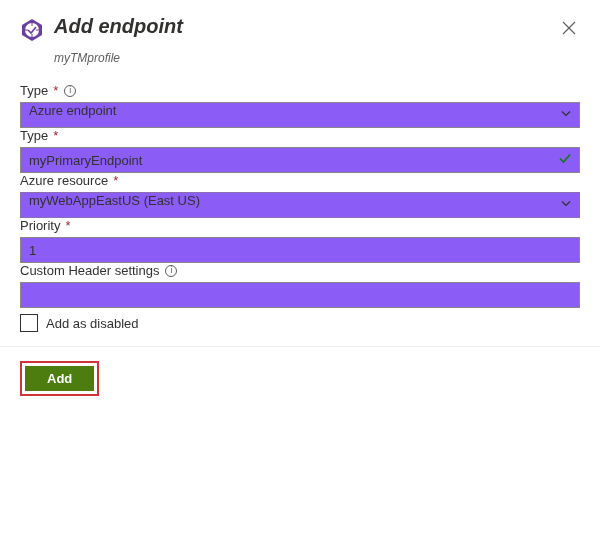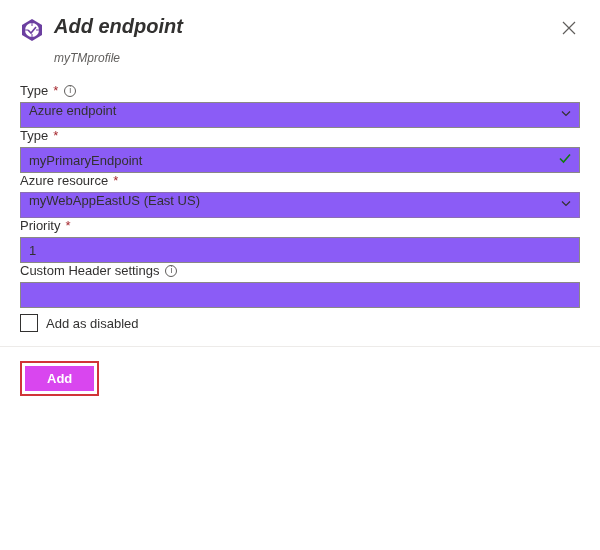--- a/index.html
+++ b/index.html
@@ -140,21 +140,21 @@
     }
     .footer {
       padding: 14px 20px;
     }
     .highlight-box {
       display: inline-block;
       border: 2px solid #d13438;
       padding: 3px;
     }
     .primary-btn {
-      background: #d946ef;
+      background: #4d7c0f;
       color: #fff;
       border: none;
       font-size: 13px;
       font-weight: 600;
       padding: 5px 22px;
       cursor: pointer;
       font-family: inherit;
     }
   </style>
 </head>

